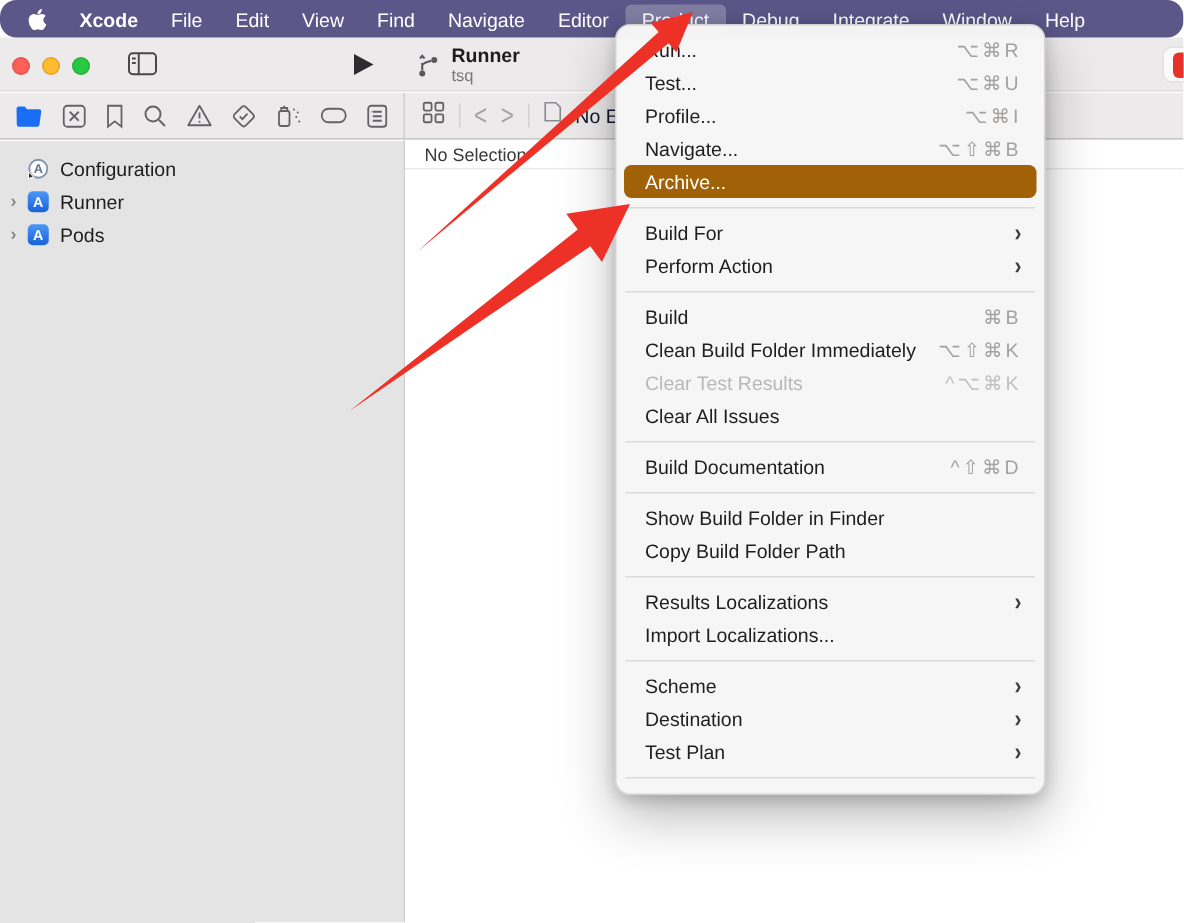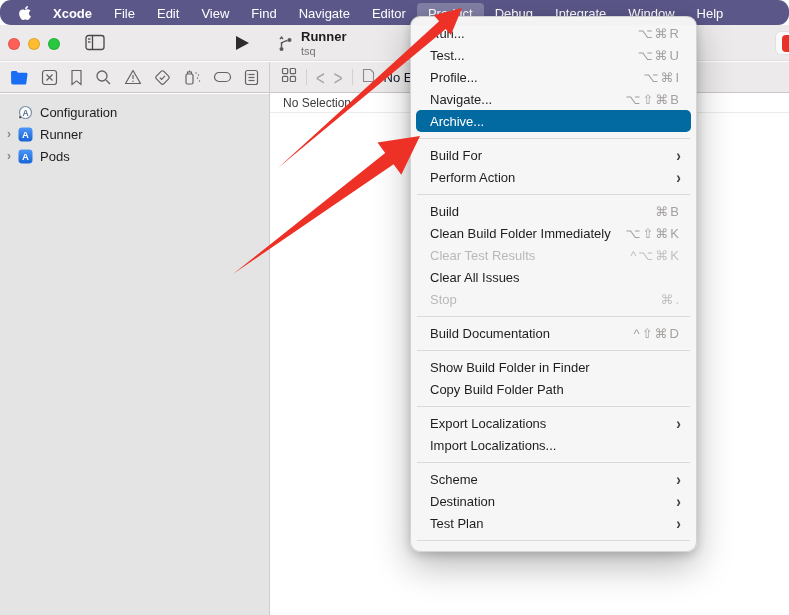--- a/index.html
+++ b/index.html
@@ -318,21 +318,21 @@
       <span class="shortcut">⌥⌘U</span>
     </div>
     <div class="mi">
       <span>Profile...</span>
       <span class="shortcut">⌥⌘I</span>
     </div>
     <div class="mi">
       <span>Navigate...</span>
       <span class="shortcut">⌥⇧⌘B</span>
     </div>
-    <div class="mi highlighted" style="background: #0369a1;">
+    <div class="mi highlighted" style="background: #a16207;">
       <span>Archive...</span>
     </div>
     <div class="msep"></div>
     <div class="mi">
       <span>Build For</span>
       <span class="chev">›</span>
     </div>
     <div class="mi">
       <span>Perform Action</span>
       <span class="chev">›</span>
@@ -346,39 +346,35 @@
       <span>Clean Build Folder Immediately</span>
       <span class="shortcut">⌥⇧⌘K</span>
     </div>
     <div class="mi disabled">
       <span>Clear Test Results</span>
       <span class="shortcut">^⌥⌘K</span>
     </div>
     <div class="mi">
       <span>Clear All Issues</span>
     </div>
-    <div class="mi disabled">
-      <span>Stop</span>
-      <span class="shortcut">⌘.</span>
-    </div>
     <div class="msep"></div>
     <div class="mi">
       <span>Build Documentation</span>
       <span class="shortcut">^⇧⌘D</span>
     </div>
     <div class="msep"></div>
     <div class="mi">
       <span>Show Build Folder in Finder</span>
     </div>
     <div class="mi">
       <span>Copy Build Folder Path</span>
     </div>
     <div class="msep"></div>
     <div class="mi">
-      <span>Export Localizations</span>
+      <span>Results Localizations</span>
       <span class="chev">›</span>
     </div>
     <div class="mi">
       <span>Import Localizations...</span>
     </div>
     <div class="msep"></div>
     <div class="mi">
       <span>Scheme</span>
       <span class="chev">›</span>
     </div>

